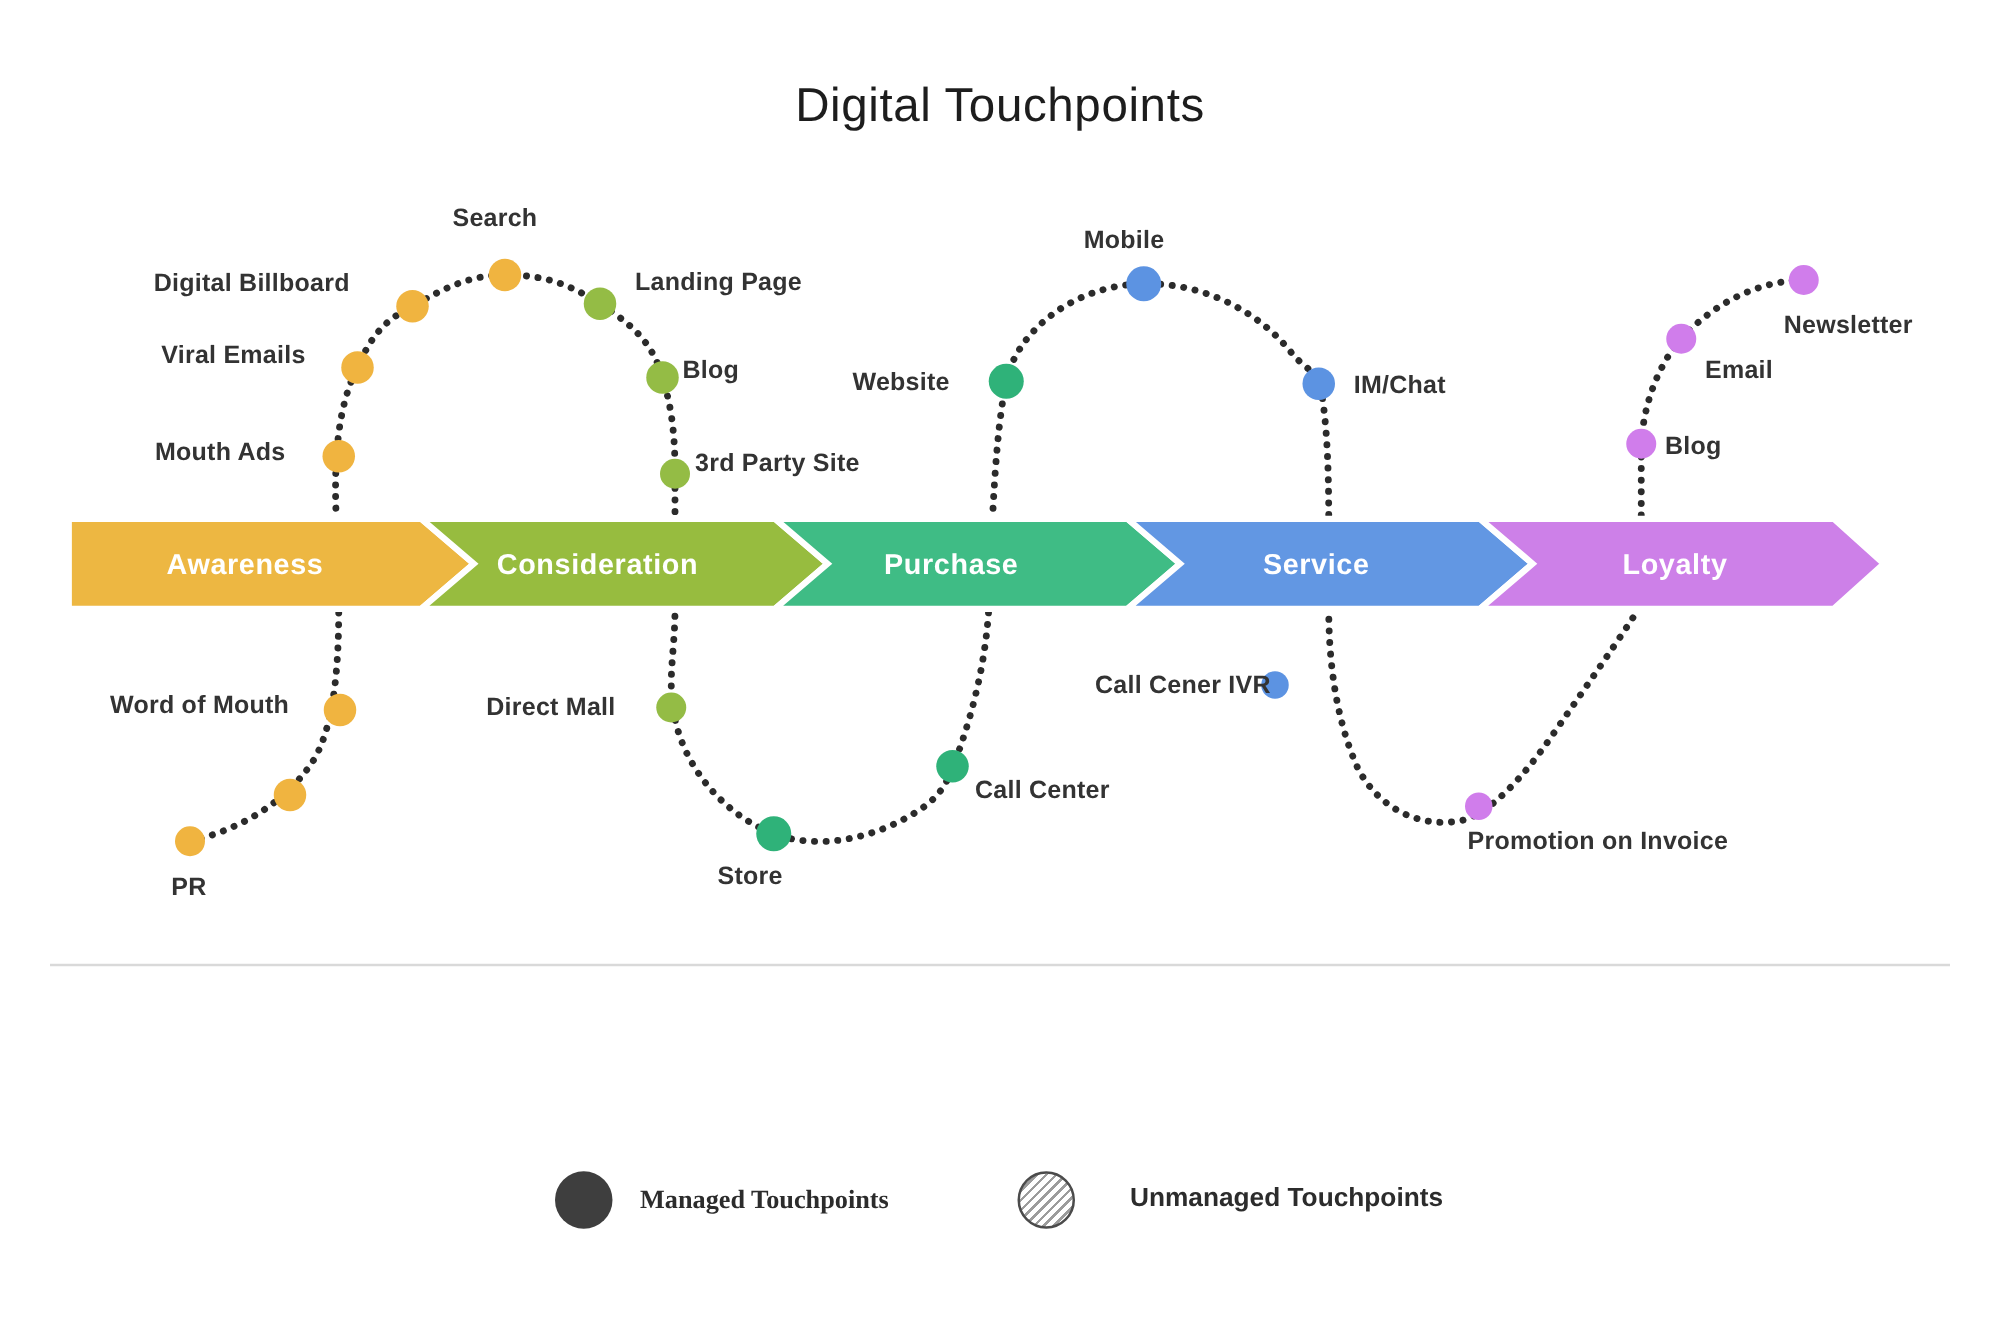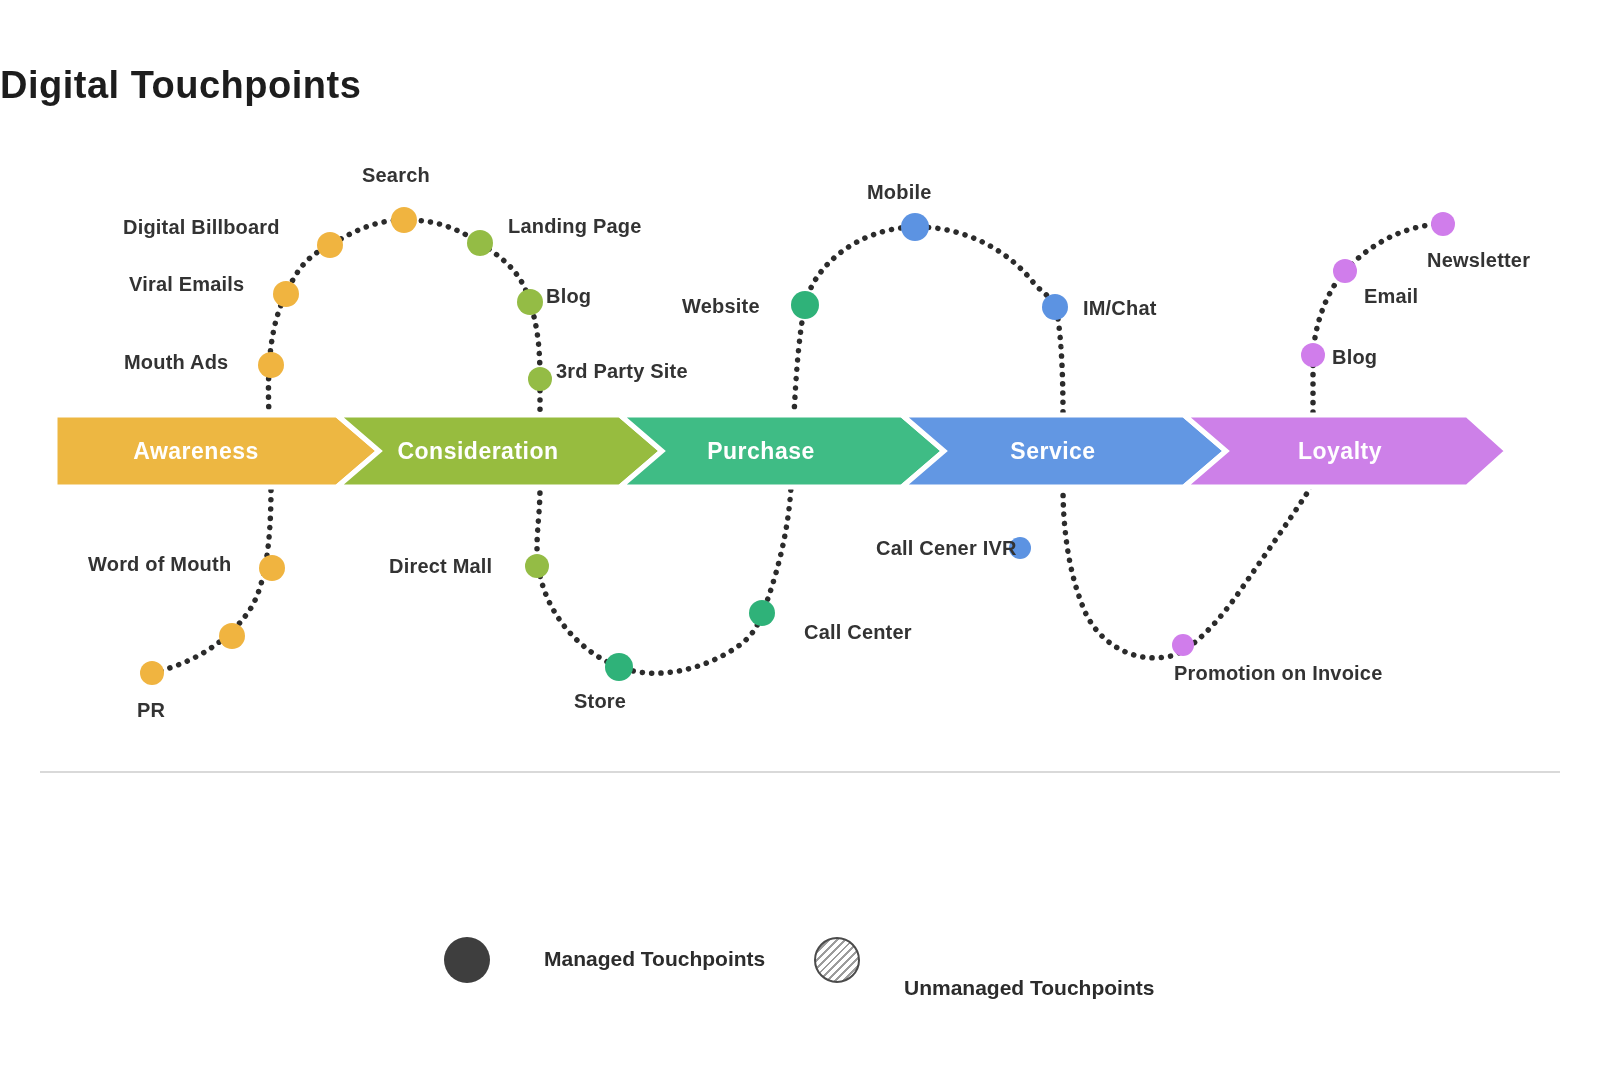--- a/index.html
+++ b/index.html
@@ -1,22 +1,22 @@
 <!DOCTYPE html>
 <html><head>
 <meta charset="utf-8">
 <style>
   html,body{margin:0;padding:0;background:#fff;}
   .canvas{
     position:relative;width:1600px;height:1069px;background:#ffffff;overflow:hidden;
     font-family:"Liberation Sans",sans-serif;
   }
   .title{
-    position:absolute;left:0;width:100%;
-    font-weight:bold;color:#1d1d1d;letter-spacing:0.5px;
+    position:absolute;left:0;width:100%;text-align:center;
+    font-weight:normal;color:#1d1d1d;letter-spacing:0.5px;
   }
   .title-digital{top:64px;font-size:38px;}
   .title-physical{top:834px;font-size:36px;}
   .journey-svg{position:absolute;left:0;top:0;z-index:1;}
   .journey-svg text{
     font-family:"Liberation Sans",sans-serif;font-size:23px;font-weight:bold;
     fill:#ffffff;text-anchor:middle;letter-spacing:0.5px;
   }
   .dot{
     position:absolute;z-index:3;border-radius:50%;background:#ccc;
@@ -30,22 +30,22 @@
     background:#d9d9d9;z-index:2;
   }
   .legend{position:absolute;left:0;top:0;width:100%;height:100%;z-index:5;pointer-events:none;}
   .legend-swatch{position:absolute;width:46px;height:46px;border-radius:50%;}
   .legend-swatch.managed{left:444px;top:937px;}
   .legend-swatch.unmanaged{
     left:814px;top:937px;box-sizing:border-box;border:2px solid #4b4b4b;
     background:repeating-linear-gradient(135deg,#ffffff 0px,#ffffff 3.5px,#9c9c9c 3.5px,#9c9c9c 5.5px);
   }
   .legend-label{position:absolute;font-size:21px;font-weight:600;color:#2c2c2c;}
-  .legend-label.managed{left:544px;top:947px;}
-  .legend-label.unmanaged{left:904px;top:947px;margin-top:29px;}
+  .legend-label.managed{left:512px;top:947px;font-family:Liberation Serif, serif;}
+  .legend-label.unmanaged{left:904px;top:947px;}
 </style>
 </head>
 <body>
 
 <div class="canvas">
 
   <div class="title title-digital">Digital Touchpoints</div>
 
   <svg class="journey-svg" width="1600" height="1069" viewBox="0 0 1600 1069">
     <path d="M 152 673 C 186 665 224 647 249 611 C 266 586 271 540 271 487 L 269 415 C 267 368 270 325 286 294 C 298 266 310 255 330 245 C 353 232 374 220 404 220 C 432 220 452 225 480 243 C 506 260 522 274 530 302 C 538 328 540 350 540 379 L 540 487 C 540 520 534 543 539 570 C 546 613 579 652 619 667 C 657 681 703 670 737 647 C 753 636 758 625 763 612 C 774 583 788 538 791 487 L 794 415 C 796 374 799 334 805 305 C 813 266 858 228 915 227 C 967 226 1012 253 1036 286 C 1048 296 1053 300 1056 308 C 1061 331 1063 370 1063 415 L 1063 487 C 1063 531 1069 576 1086 614 C 1102 646 1136 664 1171 656 C 1192 650 1218 623 1242 588 C 1272 545 1297 509 1311 487 L 1313 415 C 1313 392 1313 372 1313 355 C 1315 321 1328 290 1345 271 C 1367 247 1401 225 1443 224" fill="none" stroke="#2B2B2B" stroke-width="5.5" stroke-linecap="round" stroke-dasharray="0.1 9.2" style="stroke: rgb(43, 43, 43);"></path>
@@ -90,21 +90,21 @@
   <div class="tp" style="left:88px;top:551px">Word of Mouth</div>
   <div class="tp" style="left:124px;top:349px">Mouth Ads</div>
   <div class="tp" style="left:129px;top:271px">Viral Emails</div>
   <div class="tp" style="left:123px;top:214px">Digital Billboard</div>
   <div class="tp" style="left:362px;top:162px">Search</div>
   <div class="tp" style="left:508px;top:213px">Landing Page</div>
   <div class="tp" style="left:546px;top:283px">Blog</div>
   <div class="tp" style="left:556px;top:358px">3rd Party Site</div>
   <div class="tp" style="left:389px;top:553px">Direct Mall</div>
   <div class="tp" style="left:574px;top:688px">Store</div>
-  <div class="tp" style="left:804px;top:619px">Call Center</div>
+  <div class="tp" style="left:780px;top:619px">Call Center</div>
   <div class="tp" style="left:682px;top:293px">Website</div>
   <div class="tp" style="left:867px;top:179px">Mobile</div>
   <div class="tp" style="left:1083px;top:295px">IM/Chat</div>
   <div class="tp" style="left:876px;top:535px">Call Cener IVR</div>
   <div class="tp" style="left:1174px;top:660px">Promotion on Invoice</div>
   <div class="tp" style="left:1332px;top:344px">Blog</div>
   <div class="tp" style="left:1364px;top:283px">Email</div>
   <div class="tp" style="left:1427px;top:247px">Newsletter</div>
 
   <div class="divider"></div>

